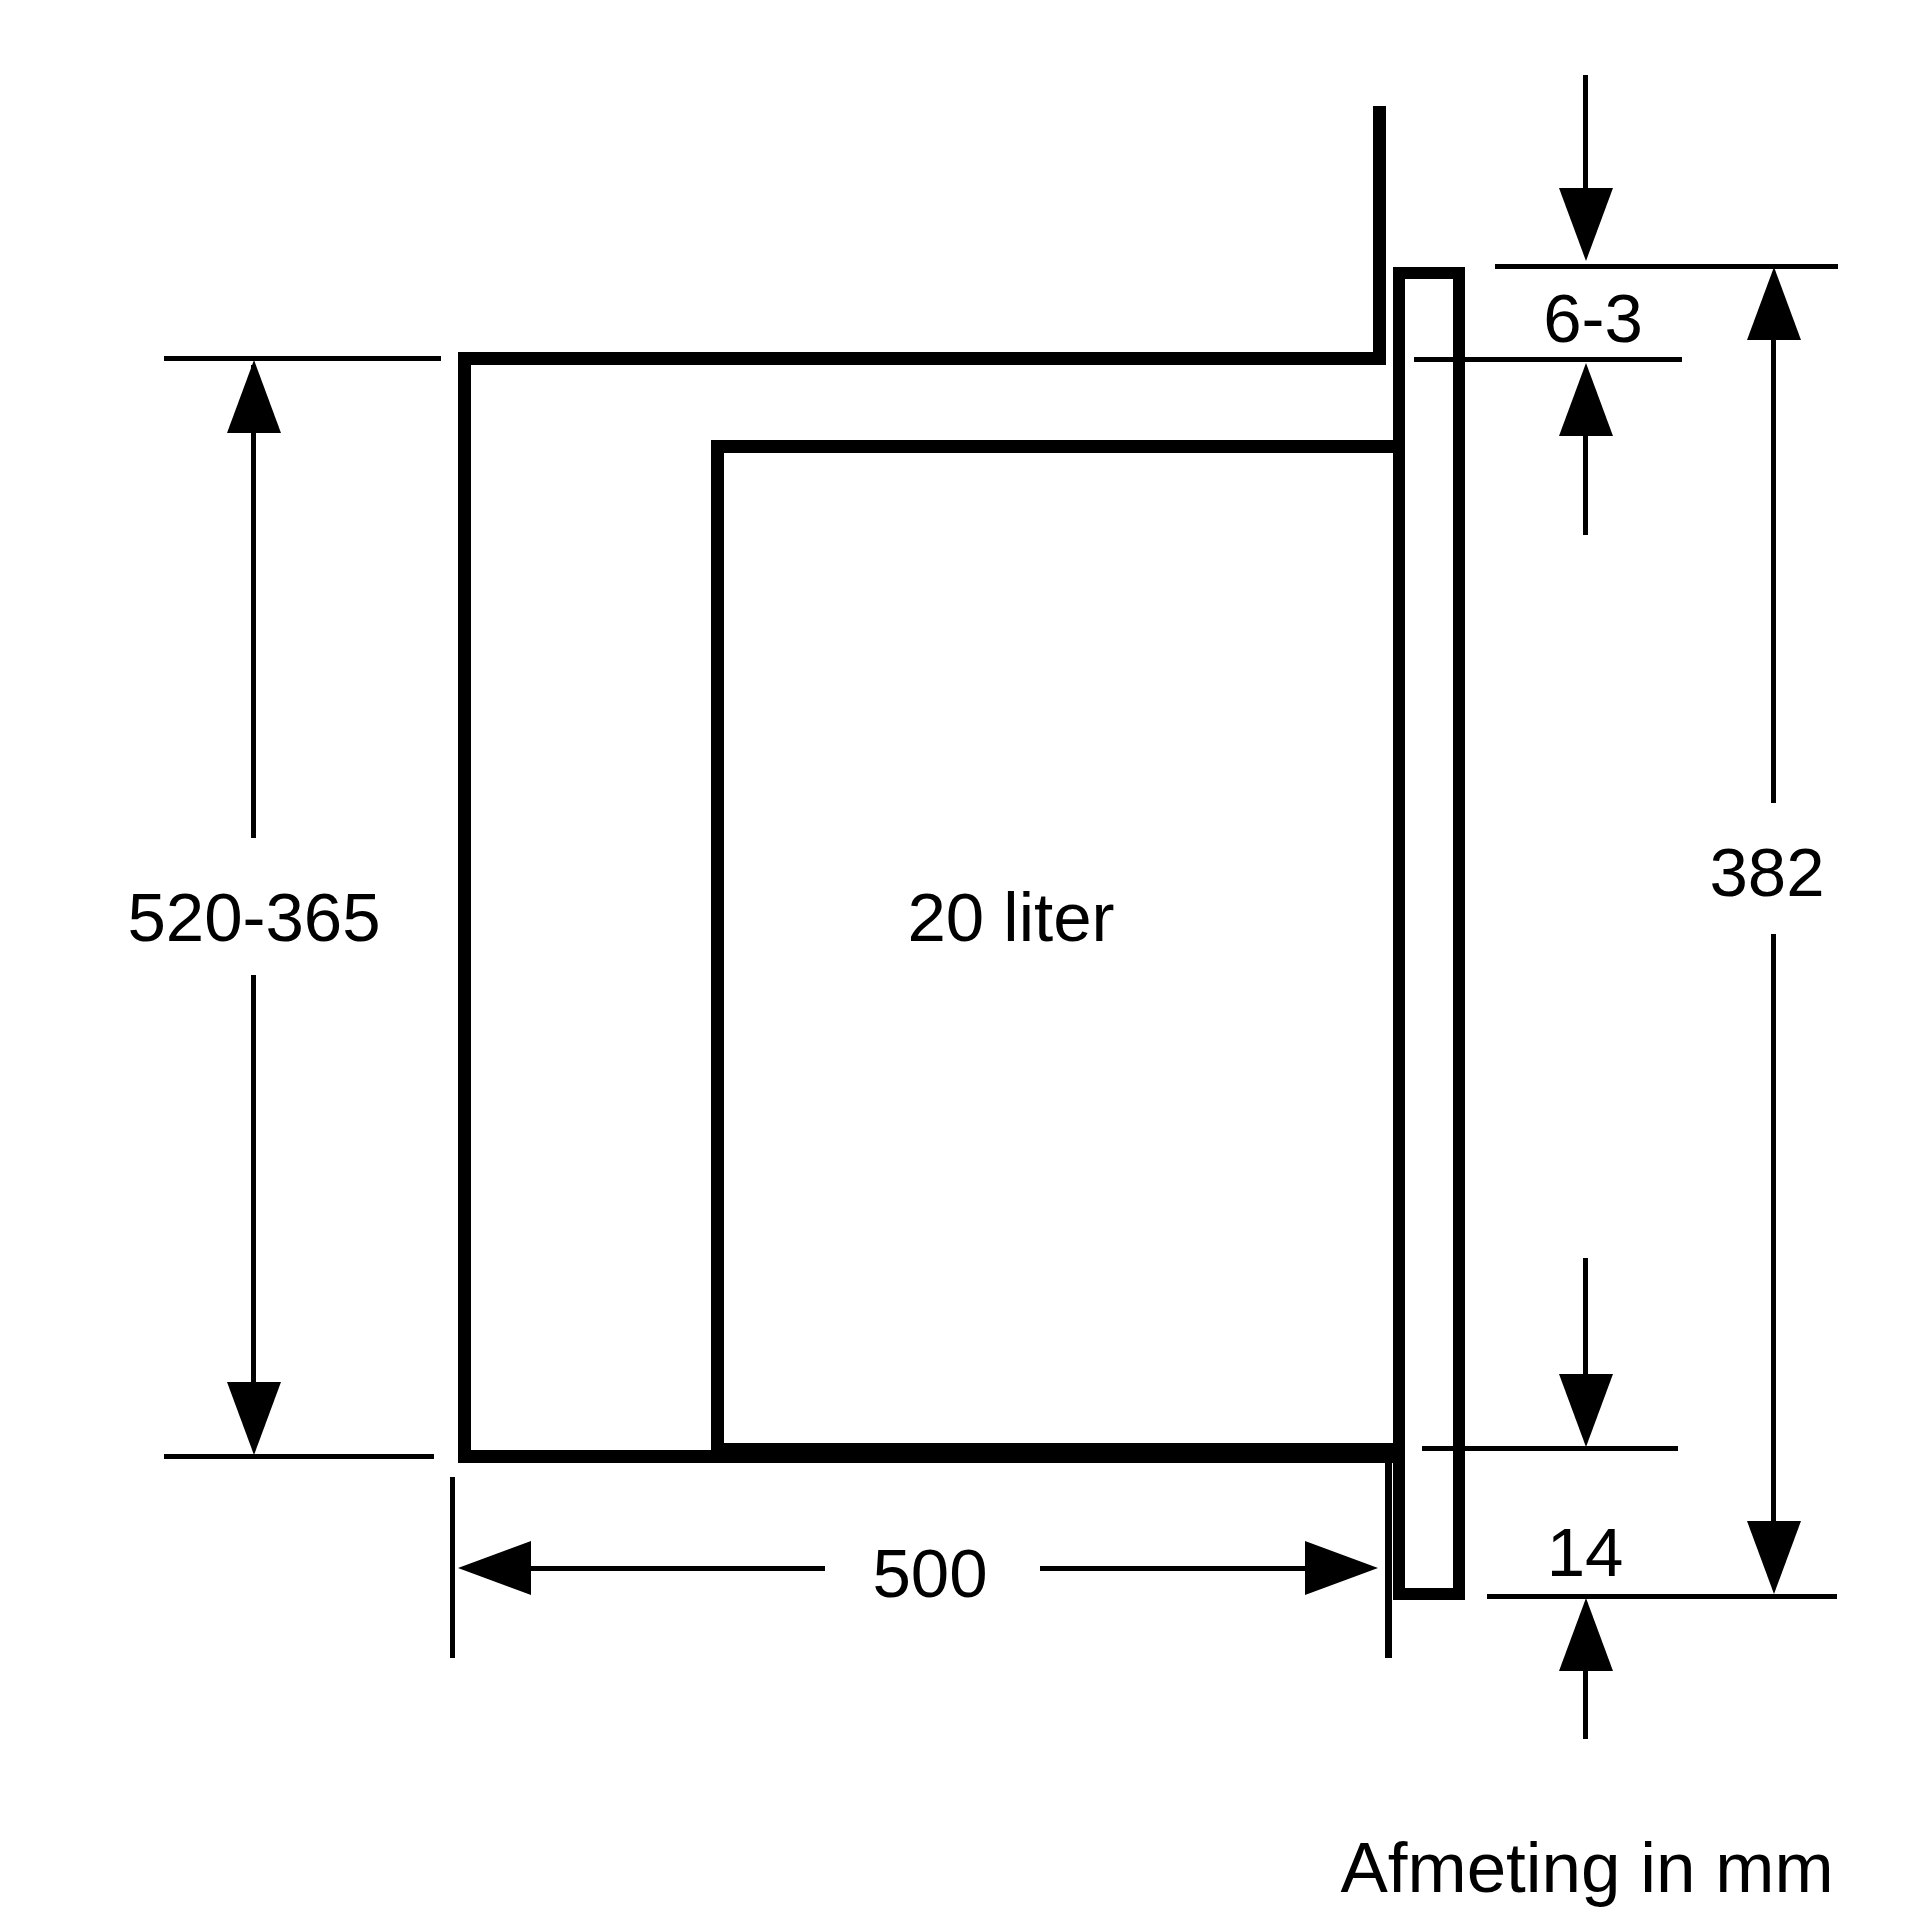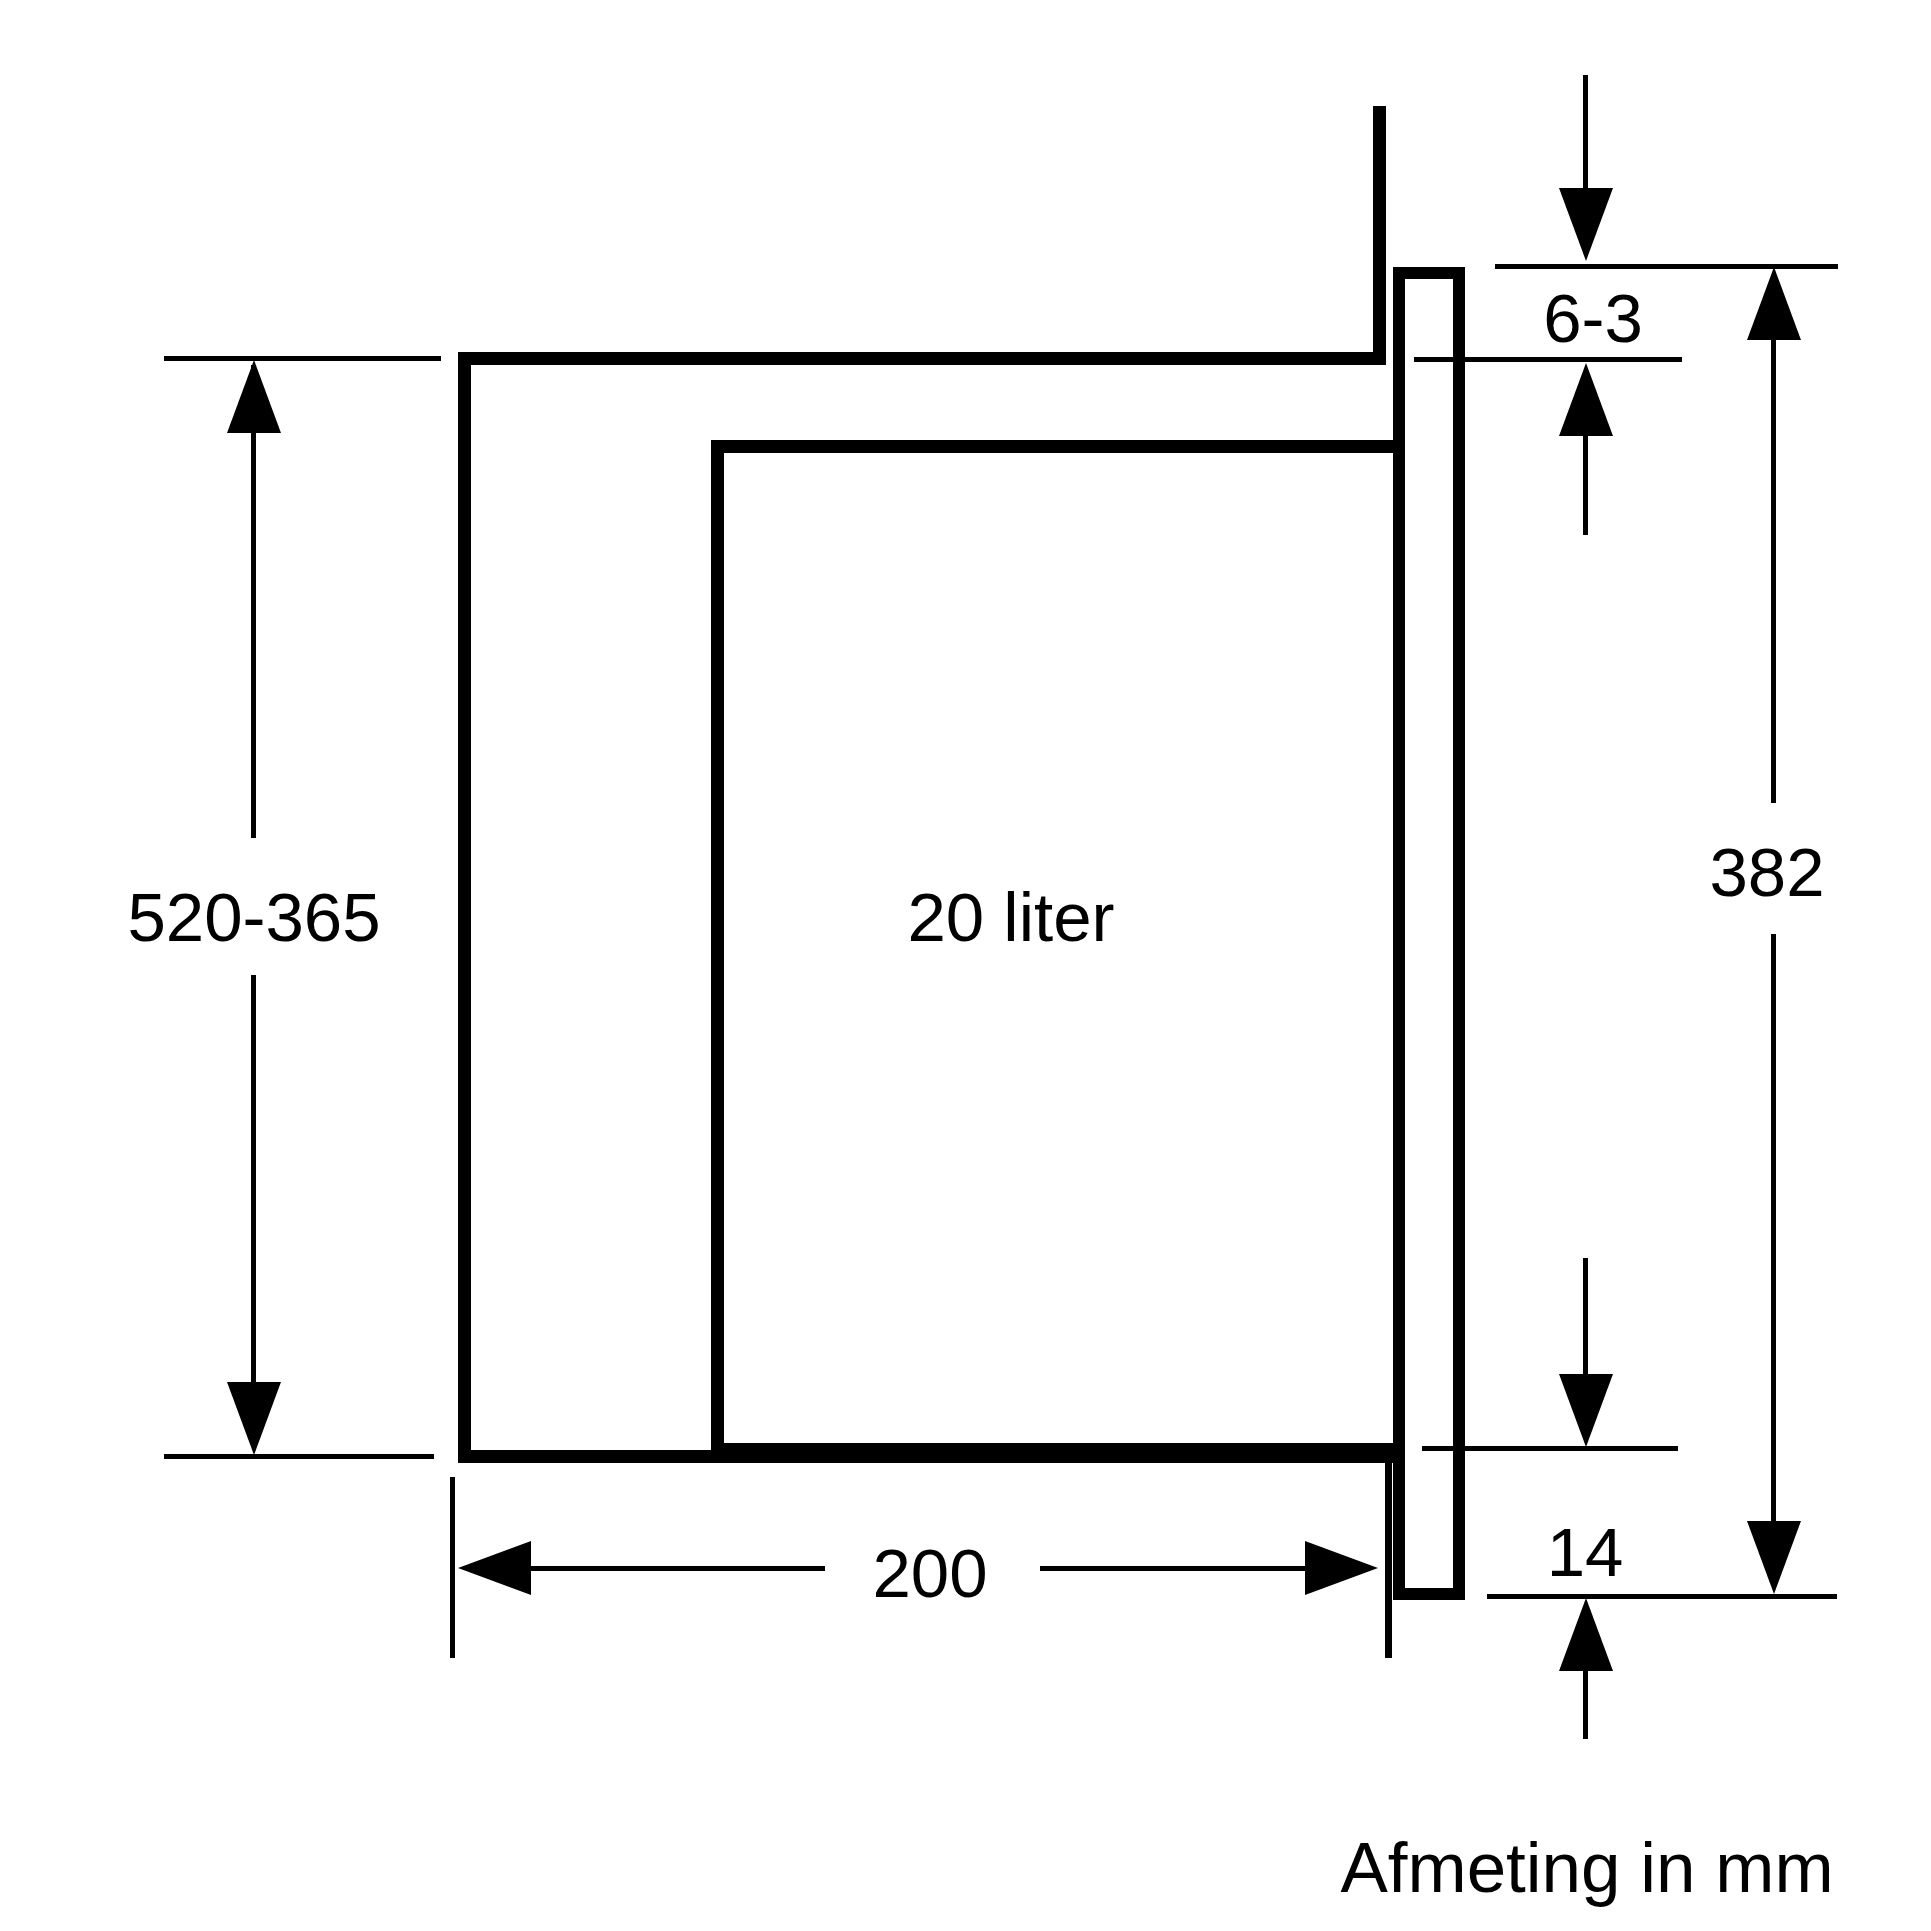--- a/index.html
+++ b/index.html
@@ -88,17 +88,17 @@
   <div class="ah down" style="left:1559px; top:1374px;"></div>
   <div class="ah up" style="left:1559px; top:1598px;"></div>
   <div class="ah left" style="left:458px;  top:1541px;"></div>
   <div class="ah right" style="left:1305px; top:1541px;"></div>
 
   <div class="lbl" style="left:254px;  top:917px;">520-365</div>
   <div class="lbl" style="left:1011px; top:917px;">20 liter</div>
   <div class="lbl" style="left:1593px; top:318px;">6-3</div>
   <div class="lbl" style="left:1767px; top:872px;">382</div>
   <div class="lbl" style="left:1585px; top:1552px;">14</div>
-  <div class="lbl" style="left:930px;  top:1573px;">200</div>
+  <div class="lbl" style="left:930px;  top:1573px;">500</div>
   <div class="lbl small" style="left:1587px; top:1867px;">Afmeting in mm</div>
 
 </div>
 
 
 </body></html>

